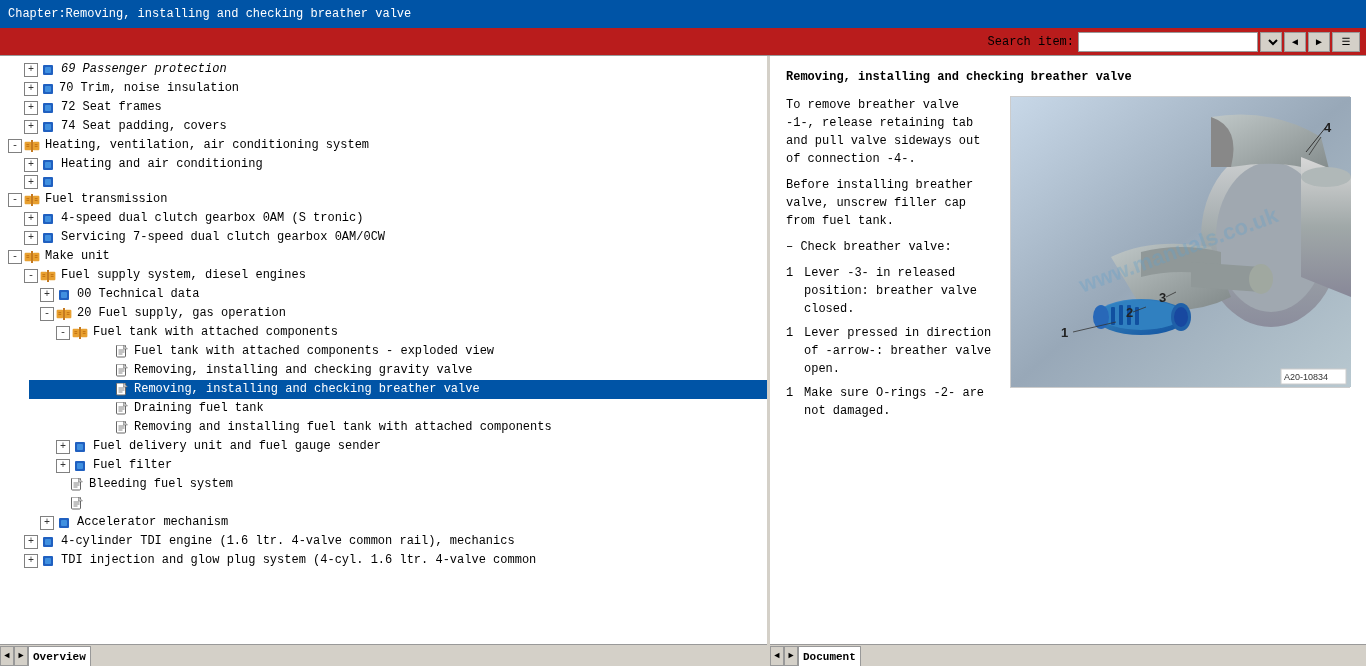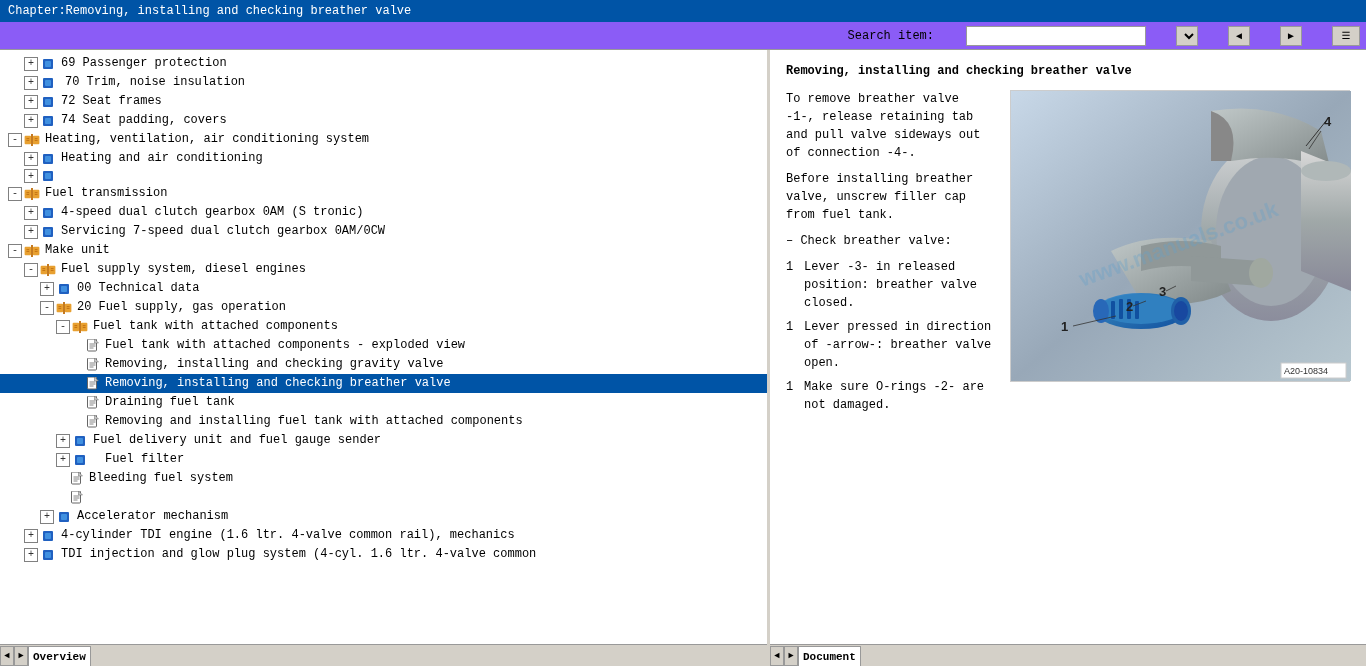--- a/index.html
+++ b/index.html
@@ -16,35 +16,34 @@
 
     
     #title-bar {
       background: #0054a6;
       color: white;
       padding: 3px 8px;
       font-size: 12px;
       display: flex;
       align-items: center;
       justify-content: space-between;
-      height: 22px;
+      height: 28px;
       flex-shrink: 0;
     }
 
     
     #toolbar {
-      background: #8b5cf6;
+      background: #b91c1c;
       display: flex;
       align-items: center;
       justify-content: flex-end;
       padding: 2px 6px;
       height: 28px;
       border-bottom: 1px solid #999;
       flex-shrink: 0;
-      gap: 28px;
     }
     #toolbar label {
       font-size: 12px;
       margin-right: 4px;
     }
     #search-input {
       width: 180px;
       height: 20px;
       border: 1px solid #999;
       background: white;
@@ -111,21 +110,21 @@
     }
     .tree-item.selected {
       background: #0054a6;
       color: white;
     }
 
     .indent-1 { padding-left: 8px; }
     .indent-2 { padding-left: 24px; }
     .indent-3 { padding-left: 40px; }
     .indent-4 { padding-left: 56px; }
-    .indent-5 { padding-left: 72px; }
+    .indent-5 { padding-left: 72px; margin-left: 29px; }
 
     .expand-icon {
       display: inline-flex;
       align-items: center;
       justify-content: center;
       width: 14px;
       height: 14px;
       border: 1px solid #808080;
       margin-right: 2px;
       font-size: 10px;
@@ -270,29 +269,29 @@
 
   <div id="left-panel">
     <div id="tree-container">
 
     <div class="tree-item indent-2">
           <span class="expand-icon">+</span>
           <span class="folder-icon"><svg width="12" height="12" viewBox="0 0 12 12">
               <rect x="1" y="1" width="10" height="10" fill="#2060c0" rx="1"></rect>
               <rect x="3" y="3" width="6" height="6" fill="#4090e0" rx="1"></rect>
             </svg></span>
-          <span style="margin-left:2px;">69 Passenger protection</span>
-        </div>
-        <div class="tree-item indent-2">
-          <span class="expand-icon">+</span>
-          <span class="folder-icon"><svg width="12" height="12" viewBox="0 0 12 12">
-              <rect x="1" y="1" width="10" height="10" fill="#2060c0" rx="1"></rect>
-              <rect x="3" y="3" width="6" height="6" fill="#4090e0" rx="1"></rect>
-            </svg></span>
-          <span style="margin-left:6px;text-align:center;">70 Trim, noise insulation</span>
+          <span style="margin-left:2px;font-style:italic;">69 Passenger protection</span>
+        </div>
+        <div class="tree-item indent-2">
+          <span class="expand-icon">+</span>
+          <span class="folder-icon"><svg width="12" height="12" viewBox="0 0 12 12">
+              <rect x="1" y="1" width="10" height="10" fill="#2060c0" rx="1"></rect>
+              <rect x="3" y="3" width="6" height="6" fill="#4090e0" rx="1"></rect>
+            </svg></span>
+          <span style="margin-left:0;text-align:center;">70 Trim, noise insulation</span>
         </div>
         <div class="tree-item indent-2">
           <span class="expand-icon">+</span>
           <span class="folder-icon"><svg width="12" height="12" viewBox="0 0 12 12">
               <rect x="1" y="1" width="10" height="10" fill="#2060c0" rx="1"></rect>
               <rect x="3" y="3" width="6" height="6" fill="#4090e0" rx="1"></rect>
             </svg></span>
           <span style="margin-left:2px;">72 Seat frames</span>
         </div>
         <div class="tree-item indent-2">
@@ -482,21 +481,21 @@
               <rect x="3" y="3" width="6" height="6" fill="#4090e0" rx="1"></rect>
             </svg></span>
           <span style="margin-left:2px;">Fuel delivery unit and fuel gauge sender</span>
         </div>
         <div class="tree-item indent-4">
           <span class="expand-icon">+</span>
           <span class="folder-icon"><svg width="12" height="12" viewBox="0 0 12 12">
               <rect x="1" y="1" width="10" height="10" fill="#2060c0" rx="1"></rect>
               <rect x="3" y="3" width="6" height="6" fill="#4090e0" rx="1"></rect>
             </svg></span>
-          <span style="margin-left:14px;">Fuel filter</span>
+          <span style="margin-left:2px;">Fuel filter</span>
         </div>
         <div class="tree-item indent-4">
           <span style="width:14px;display:inline-block">&nbsp;</span>
           <span class="doc-icon"><svg width="13" height="14" viewBox="0 0 13 14">
               <rect x="1" y="0" width="9" height="12" fill="white" stroke="#666" stroke-width="1" rx="1"></rect>
               <polygon points="8,0 12,4 8,4" fill="#ccc" stroke="#666" stroke-width="0.5"></polygon>
               <line x1="3" y1="5" x2="9" y2="5" stroke="#666" stroke-width="0.8"></line>
               <line x1="3" y1="7" x2="9" y2="7" stroke="#666" stroke-width="0.8"></line>
               <line x1="3" y1="9" x2="7" y2="9" stroke="#666" stroke-width="0.8"></line>
             </svg></span>

